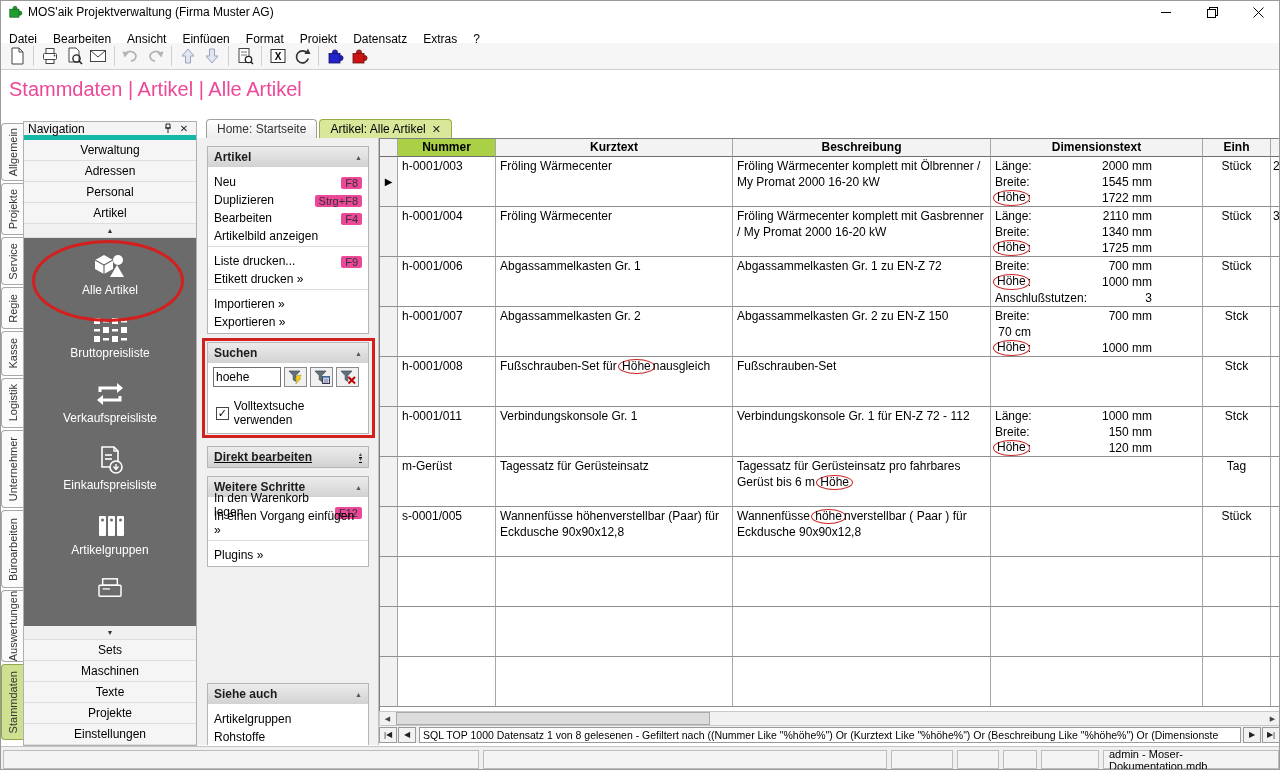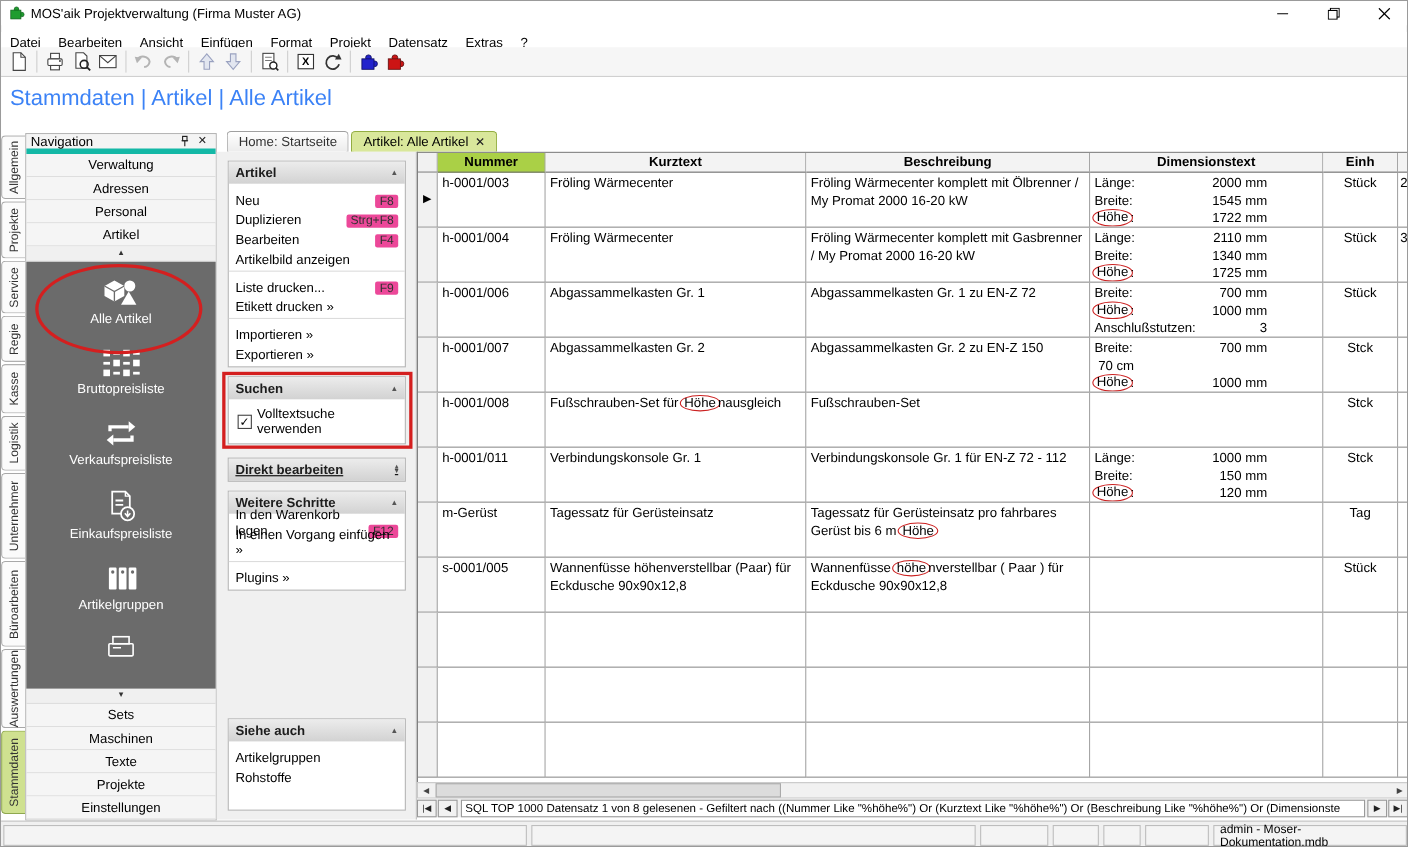--- a/index.html
+++ b/index.html
@@ -20,21 +20,21 @@
   .menu-item { padding:2px 8px; }
 
   
   .toolbar { position:absolute; left:0; top:42px; width:1280px; height:27px;
     display:flex; align-items:center; background:#f6f6f6; border-bottom:1px solid #d0d0d0; padding-left:4px; }
   .tbtn { width:24px; height:22px; display:flex; align-items:center; justify-content:center; }
   .tsep { width:1px; height:20px; background:#cfcfcf; margin:0 4px; }
 
   
   .breadcrumb { position:absolute; left:0; top:69px; width:1280px; height:39px;
-    display:flex; align-items:center; padding-left:8px; font-size:20px; color:#3b82f6; background:#fff; }
+    display:flex; align-items:center; padding-left:8px; font-size:20px; color:#ec4899; background:#fff; }
 
   
   .workspace { position:absolute; left:0; top:108px; width:1280px; height:637px; background:#fff; }
 
   
   .sidetabs { position:absolute; left:0; top:14px; width:22px; }
   .sidetab { width:22px; margin-bottom:2px; background:#fbfbfb; border:1px solid #a8a8a8; border-right:none;
     border-radius:4px 0 0 4px; display:flex; align-items:center; justify-content:center;
     font-size:11px; color:#333; }
   .sidetab span { writing-mode:vertical-rl; transform:rotate(180deg); white-space:nowrap; }
@@ -475,20 +475,47 @@
           </div>
         </div>
     </div>
 
     <div class="card">
       <div class="annot-rect"></div>
       <div class="card-header">
         <span>Suchen</span>
         <span class="arr">▲</span>
         </div>
+      <div class="search-row">
+        <input class="search-input" value="hoehe" style="">
+        <span class="fbtn">
+          <svg width="16" height="16" viewBox="0 0 16 16">
+              <path d="M1 2h11l-4.2 4.6v5.8l-2.6-1.6V6.6z" fill="#60707a" stroke="#3f4c52" stroke-width="0.7"></path>
+              <polygon points="9,6.5 13.2,6.5 10.8,9.5 12.8,9.5 7.8,15 9.4,10.8 7.4,10.8" fill="#ffd400" stroke="#a88a00" stroke-width="0.5"></polygon>
+            </svg>
+          </span>
+        <span class="fbtn">
+          <svg width="16" height="16" viewBox="0 0 16 16">
+              <path d="M1 2h11l-4.2 4.6v5.8l-2.6-1.6V6.6z" fill="#60707a" stroke="#3f4c52" stroke-width="0.7"></path>
+              <rect x="8.5" y="7.5" width="7" height="7" fill="#fff" stroke="#335"></rect>
+              <rect x="8.5" y="7.5" width="7" height="2" fill="#6699cc"></rect>
+              <line x1="9.5" y1="11" x2="14.5" y2="11" stroke="#557"></line>
+              <line x1="9.5" y1="13" x2="14.5" y2="13" stroke="#557"></line>
+            </svg>
+          </span>
+        <span class="fbtn">
+          <svg width="16" height="16" viewBox="0 0 16 16">
+              <path d="M1 2h11l-4.2 4.6v5.8l-2.6-1.6V6.6z" fill="#60707a" stroke="#3f4c52" stroke-width="0.7"></path>
+              <g stroke="#c00000" stroke-width="2">
+                <line x1="8.5" y1="8" x2="15" y2="14.5"></line>
+                <line x1="15" y1="8" x2="8.5" y2="14.5"></line>
+              </g>
+            </svg>
+          </span>
+      </div>
       <div class="check-row">
         <span class="checkbox">✓</span>
         <span>Volltextsuche verwenden</span>
       </div>
     </div>
 
     <div class="card headeronly">
       <div class="card-header">
         <span>Direkt bearbeiten</span>
         <span class="arr2">

